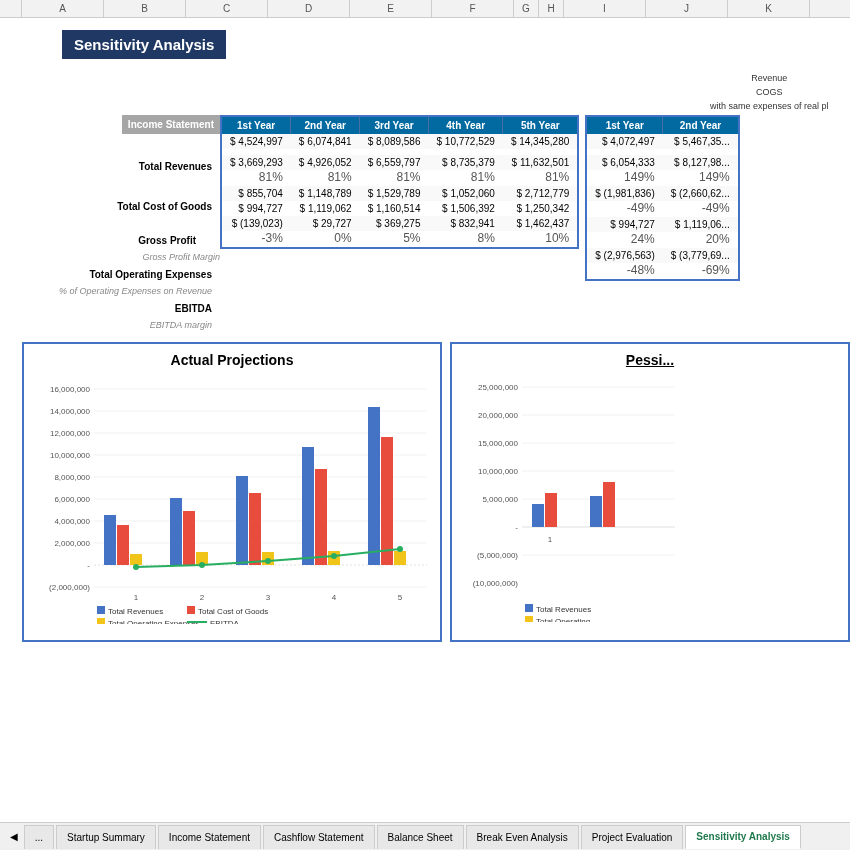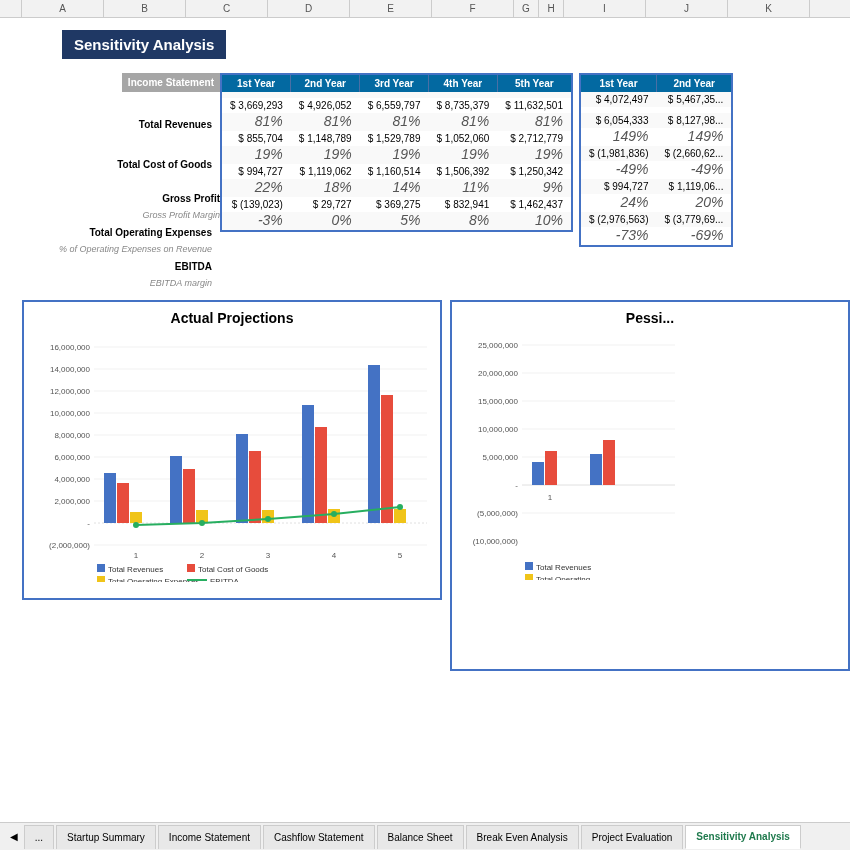--- a/index.html
+++ b/index.html
@@ -128,22 +128,21 @@
       font-size: 10px;
     }
     .ap-table td {
       padding: 2px 8px;
       text-align: right;
       font-size: 10px;
       white-space: nowrap;
     }
     .ap-table tr.pct-row td {
       color: #555;
-      font-style: italic;
-      font-size: 14px;
+      font-size: 12px;
       padding-top: 0;
       padding-bottom: 2px;
       margin-left: 43px;
     }
     .ap-table tr:nth-child(odd) {
       background: #f9f9f9;
     }
   </style>
 </head>
 <body>
@@ -170,39 +169,44 @@
     <div style="flex:1;">
 
       <div style="margin-bottom:4px;">
         <span class="title-bar">Sensitivity Analysis</span>
       </div>
 
 
       <div style="display:flex; margin-bottom:2px;">
         <div style="width:198px;"></div>
         <div style="width:490px;"></div>
+        <div style="font-size:9px; color:#333; text-align:center; line-height:14px;">
+          <div>Revenue</div>
+          <div>COGS</div>
+          <div>with same expenses of real pl</div>
+        </div>
       </div>
 
       <div style="display:flex; align-items:flex-start;">
 
         <div style="width:198px; flex-shrink:0;">
 
           <div style="display:flex; justify-content:flex-end; margin-bottom:0;">
             <div class="income-statement-box">Income Statement</div>
           </div>
 
           <div style="height:22px;"></div>
 
           <div style="height:20px; display:flex; align-items:center; justify-content:flex-end; padding-right:8px; font-weight:bold; font-size:10px;">Total Revenues</div>
           <div style="height:20px; display:flex; align-items:center; justify-content:flex-end; padding-right:8px; font-size:9px; color:#555;"></div>
 
           <div style="height:20px; display:flex; align-items:center; justify-content:flex-end; padding-right:8px; font-weight:bold; font-size:10px;">Total Cost of Goods</div>
           <div style="height:14px; display:flex; align-items:center; justify-content:flex-end; padding-right:8px; font-size:9px; color:#888; font-style:italic;"></div>
 
-          <div style="height:20px; display:flex; align-items:center; justify-content:flex-end; padding-right:0; font-weight:bold; font-size:10px;">Gross Profit</div>
+          <div style="height:20px; display:flex; align-items:center; justify-content:flex-end; padding-right:24px; font-weight:bold; font-size:10px;">Gross Profit</div>
           <div style="height:14px; display:flex; align-items:center; justify-content:flex-end; padding-right:0; font-size:9px; color:#888; font-style:italic;">Gross Profit Margin</div>
 
           <div style="height:20px; display:flex; align-items:center; justify-content:flex-end; padding-right:8px; font-weight:bold; font-size:10px;">Total Operating Expenses</div>
           <div style="height:14px; display:flex; align-items:center; justify-content:flex-end; padding-right:8px; font-size:9px; color:#888; font-style:italic;">% of Operating Expenses on Revenue</div>
 
           <div style="height:20px; display:flex; align-items:center; justify-content:flex-end; padding-right:8px; font-weight:bold; font-size:10px;">EBITDA</div>
           <div style="height:14px; display:flex; align-items:center; justify-content:flex-end; padding-right:8px; font-size:9px; color:#888; font-style:italic;">EBITDA margin</div>
         </div>
 
         <div style="margin-right:6px;">
@@ -211,20 +215,27 @@
               <tr>
                 <th style="padding:3px 12px; border-right:1px solid #4a6fa5;">1st Year</th>
                 <th style="padding:3px 12px; border-right:1px solid #4a6fa5;">2nd Year</th>
                 <th style="padding:3px 12px; border-right:1px solid #4a6fa5;">3rd Year</th>
                 <th style="padding:3px 4px; border-right:1px solid #4a6fa5;">4th Year</th>
                 <th style="padding:3px 12px;">5th Year</th>
               </tr>
             </thead>
             <tbody>
 
+              <tr>
+                <td>$ 4,524,997</td>
+                <td>$ 6,074,841</td>
+                <td>$ 8,089,586</td>
+                <td>$ 10,772,529</td>
+                <td>$ 14,345,280</td>
+              </tr>
               <tr style="height:6px;">
                   <td colspan="5"></td>
                 </tr>
 
               <tr>
                 <td>$ 3,669,293</td>
                 <td>$ 4,926,052</td>
                 <td>$ 6,559,797</td>
                 <td>$ 8,735,379</td>
                 <td>$ 11,632,501</td>
@@ -237,42 +248,28 @@
                 <td>81%</td>
               </tr>
 
               <tr>
                 <td>$ 855,704</td>
                 <td>$ 1,148,789</td>
                 <td>$ 1,529,789</td>
                 <td>$ 1,052,060</td>
                 <td>$ 2,712,779</td>
               </tr>
-              <tr class="pct-row">
-                <td>19%</td>
-                <td>19%</td>
-                <td>19%</td>
-                <td>19%</td>
-                <td>19%</td>
-              </tr>
 
               <tr>
                 <td>$ 994,727</td>
                 <td>$ 1,119,062</td>
                 <td>$ 1,160,514</td>
                 <td>$ 1,506,392</td>
                 <td>$ 1,250,342</td>
               </tr>
-              <tr class="pct-row">
-                <td>22%</td>
-                <td>18%</td>
-                <td>14%</td>
-                <td>11%</td>
-                <td>9%</td>
-              </tr>
 
               <tr>
                 <td>$ (139,023)</td>
                 <td>$ 29,727</td>
                 <td>$ 369,275</td>
                 <td>$ 832,941</td>
                 <td>$ 1,462,437</td>
               </tr>
               <tr class="pct-row">
                 <td>-3%</td>
@@ -328,21 +325,21 @@
               <tr class="pct-row">
                 <td>24%</td>
                 <td>20%</td>
               </tr>
 
               <tr>
                 <td>$ (2,976,563)</td>
                 <td>$ (3,779,69...</td>
               </tr>
               <tr class="pct-row">
-                <td>-73%</td>
+                <td>-48%</td>
                 <td>-69%</td>
               </tr>
             </tbody>
           </table>
         </div>
 
       </div>
 
       <div style="display:flex; margin-top:10px; gap:8px; margin-left:0px;">
 
@@ -412,21 +409,21 @@
             <rect x="155" y="232" width="8" height="8" fill="#e74c3c"></rect>
             <text x="166" y="240" font-size="8" fill="#333">Total Cost of Goods</text>
 
             <rect x="65" y="244" width="8" height="8" fill="#f0c419"></rect>
             <text x="76" y="252" font-size="8" fill="#333">Total Operating Expenses</text>
             <line x1="155" y1="248" x2="175" y2="248" stroke="#27ae60" stroke-width="2"></line>
             <text x="178" y="252" font-size="8" fill="#333">EBITDA</text>
           </svg>
         </div>
 
-        <div class="chart-box" style="width:220px; height:371px; border:2px solid #4472c4; overflow:hidden;">
+        <div class="chart-box" style="width:220px; height:300px; border:2px solid #4472c4; overflow:hidden;text-decoration:underline;">
           <div style="text-align:center; font-size:14px; font-weight:bold; margin-bottom:4px;">Pessi...</div>
           <svg width="220" height="250" viewBox="0 0 220 250">
 
             <text x="58" y="18" font-size="8" text-anchor="end" fill="#555">25,000,000</text>
             <text x="58" y="46" font-size="8" text-anchor="end" fill="#555">20,000,000</text>
             <text x="58" y="74" font-size="8" text-anchor="end" fill="#555">15,000,000</text>
             <text x="58" y="102" font-size="8" text-anchor="end" fill="#555">10,000,000</text>
             <text x="58" y="130" font-size="8" text-anchor="end" fill="#555">5,000,000</text>
             <text x="58" y="158" font-size="8" text-anchor="end" fill="#555">-</text>
             <text x="58" y="186" font-size="8" text-anchor="end" fill="#555">(5,000,000)</text>

